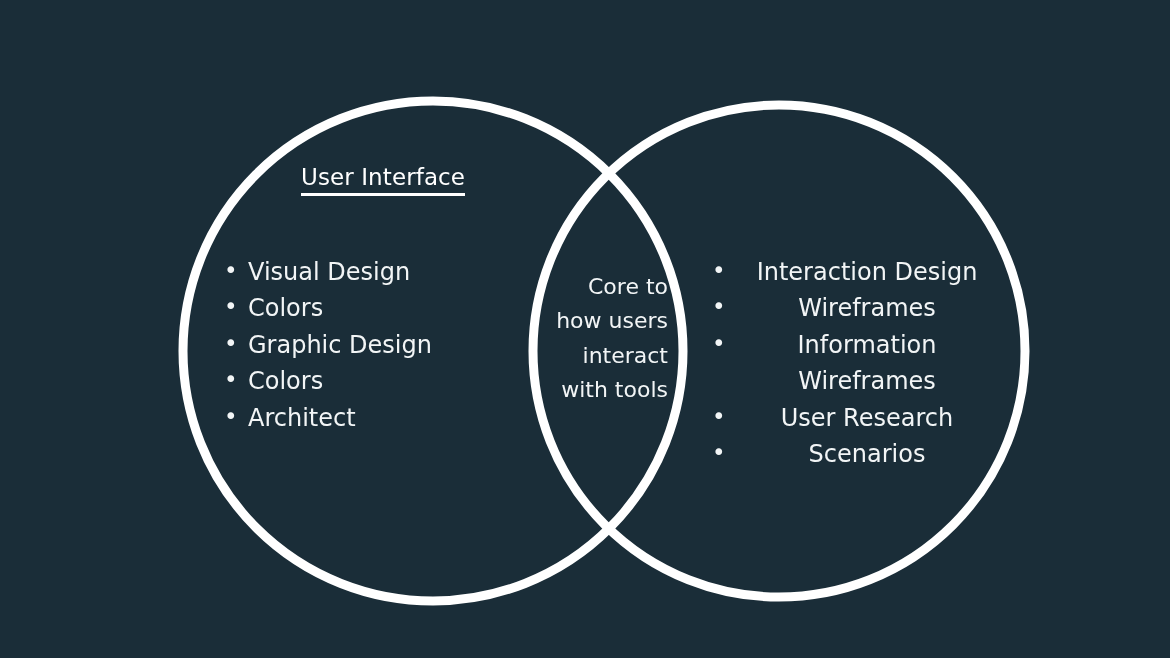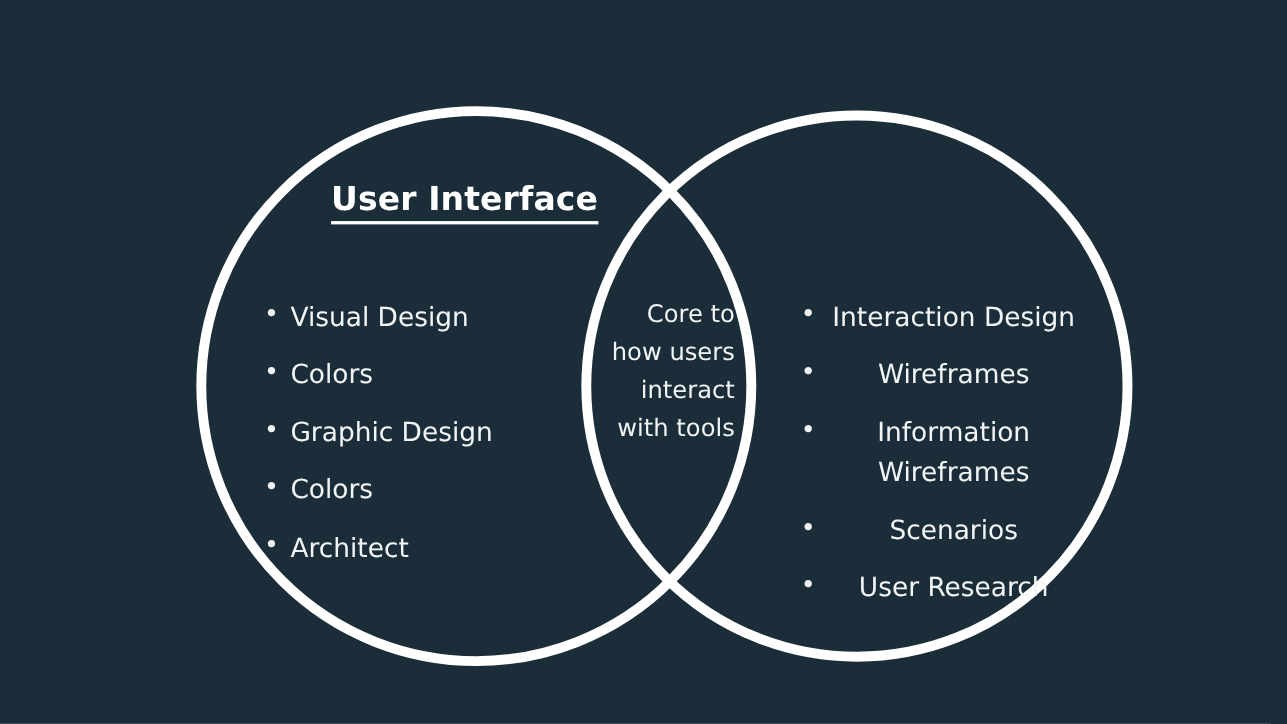--- a/index.html
+++ b/index.html
@@ -29,22 +29,22 @@
     top: 0;
     width: 1170px;
     height: 658px;
     display: block;
   }
 
   
   .venn-heading {
     position: absolute;
     font-family: "DejaVu Sans", "Liberation Sans", sans-serif;
-    font-weight: bold;
-    font-size: 30px;
+    font-weight: normal;
+    font-size: 23px;
     line-height: 1.1;
     color: #ffffff;
     white-space: nowrap;
     letter-spacing: 0.1px;
     border-bottom: 3px solid #ffffff;
     padding-bottom: 3px;
   }
   #heading-ui {
     left: 301px;
     top: 165px;
@@ -62,21 +62,21 @@
     list-style: none;
     font-family: "DejaVu Sans", "Liberation Sans", sans-serif;
     font-size: 24px;
     line-height: 1.52;
     color: #f2f5f6;
     font-weight: 400;
   }
   .venn-list li {
     position: relative;
     padding-left: 28px;
-    margin: 16px;
+    margin: 0;
   }
   .venn-list li::before {
     content: "\2022";
     position: absolute;
     left: 4px;
     top: -1px;
     font-size: 23px;
     line-height: 1.52;
     color: #f2f5f6;
   }
@@ -138,20 +138,20 @@
     <li>Graphic Design</li>
     <li>Colors</li>
     <li>Architect</li>
   </ul>
 
 
   <ul class="venn-list" id="list-ux">
     <li>Interaction Design</li>
     <li>Wireframes</li>
     <li>Information Wireframes</li>
+    <li>User Research</li>
     <li>Scenarios</li>
-    <li>User Research</li>
   </ul>
 
   <div id="intersection-text">Core to how users interact with tools</div>
 
 
 </div>
 
 </body></html>

